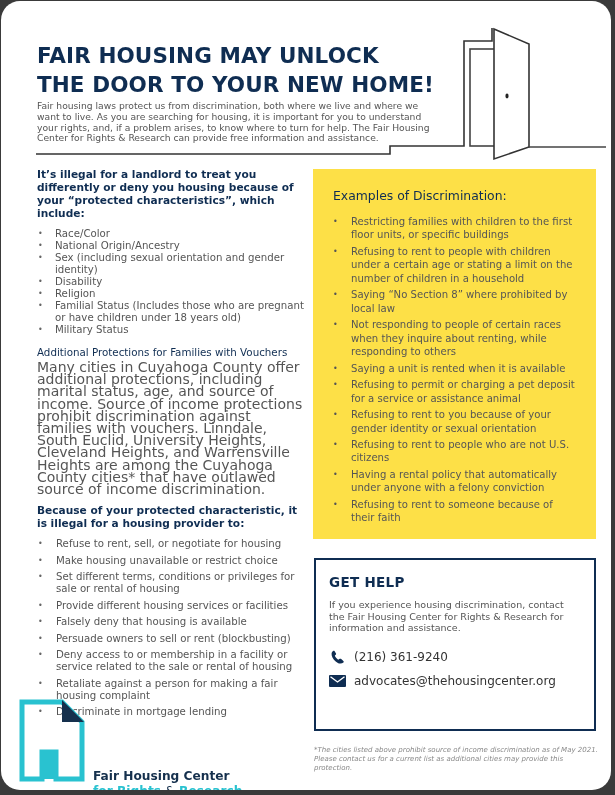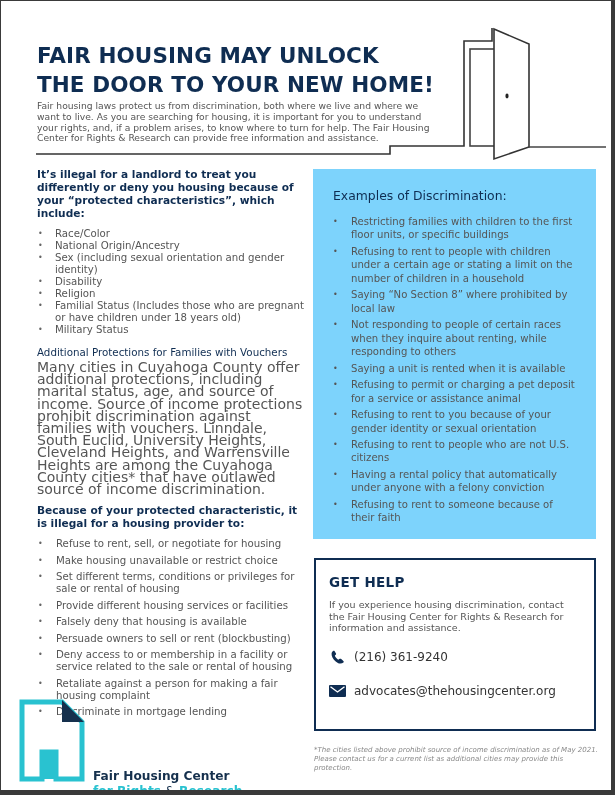--- a/index.html
+++ b/index.html
@@ -1,20 +1,20 @@
 <!DOCTYPE html>
 <html><head>
 <meta charset="utf-8">
 <style>
   * { box-sizing: border-box; margin: 0; padding: 0; }
   html, body { width: 615px; height: 795px; background: #3a3a3a; overflow: hidden; }
   body { font-family: "DejaVu Sans", "Liberation Sans", sans-serif; }
   .page {
     position: absolute; left: 1px; top: 1px; width: 610px; height: 789px;
-    background: #ffffff; overflow: hidden;
+    background: #ffffff; overflow: hidden; border-radius: 19px;
   }
   .title {
     position: absolute; left: 36px; top: 40px; width: 420px;
     font-family: "DejaVu Sans", sans-serif; font-weight: bold;
     font-size: 21.5px; line-height: 29px; color: #0f2d52; letter-spacing: 0.1px;
   }
   .intro {
     position: absolute; left: 36px; top: 100px; width: 400px;
     font-size: 9.2px; line-height: 10.8px; color: #555;
   }
@@ -36,41 +36,41 @@
   .h-lead2 { margin-top: 9px; font-size: 10.6px; line-height: 13px; color: #0f2d52; font-weight: 600; }
   ul.bul2 { list-style: none; margin-top: 8px; }
   ul.bul2 li {
     position: relative; padding-left: 19px; font-size: 10.2px; line-height: 12px; color: #555;
     margin-bottom: 4.5px;
   }
   ul.bul2 li .dot { position: absolute; left: 1px; top: 0; font-size: 8px; color: #666; }
 
   .examples {
     position: absolute; left: 312px; top: 168px; width: 283px; height: 370px;
-    background: #7dd3fc; padding: 19px 20px 0 20px;
+    background: #fde047; padding: 19px 20px 0 20px;
   }
   .examples h3 {
     font-weight: normal; font-size: 12.4px; line-height: 15px; color: #0f2d52;
   }
   ul.ex { list-style: none; margin-top: 12px; }
   ul.ex li {
     position: relative; padding-left: 18px; font-size: 10.1px; line-height: 13.3px; color: #555;
     margin-bottom: 3.4px;
   }
   ul.ex li .dot { position: absolute; left: 0; top: 0; font-size: 8px; color: #555; }
 
   .gethelp {
     position: absolute; left: 313px; top: 557px; width: 282px; height: 173px;
     border: 2px solid #0f2d52; padding: 14px 13px;
   }
   .gethelp h2 { font-size: 13.5px; line-height: 16px; color: #0f2d52; font-weight: bold; letter-spacing: 0.3px; }
   .gethelp p { margin-top: 9px; font-size: 9.5px; line-height: 11.6px; color: #555; }
   .contact { display: flex; align-items: center; margin-top: 16px; font-size: 12px; color: #333; }
   .contact .ic { width: 18px; height: 14px; margin-right: 7px; display: inline-flex; align-items: center; }
-  .contact.email { margin-top: 20px; }
+  .contact.email { margin-top: 10px; }
 
   .footnote {
     position: absolute; left: 313px; top: 745px; width: 285px;
     font-size: 7px; line-height: 9px; color: #888; font-style: italic;
   }
 
   .logo-svg { position: absolute; left: 17px; top: 697px; }
   .logo-text { position: absolute; left: 92px; top: 768px; font-weight: bold; }
   .logo-l1 { font-size: 12.2px; line-height: 15px; color: #15304d; }
   .logo-l2 { font-size: 12.2px; line-height: 15px; color: #29c2d0; }

